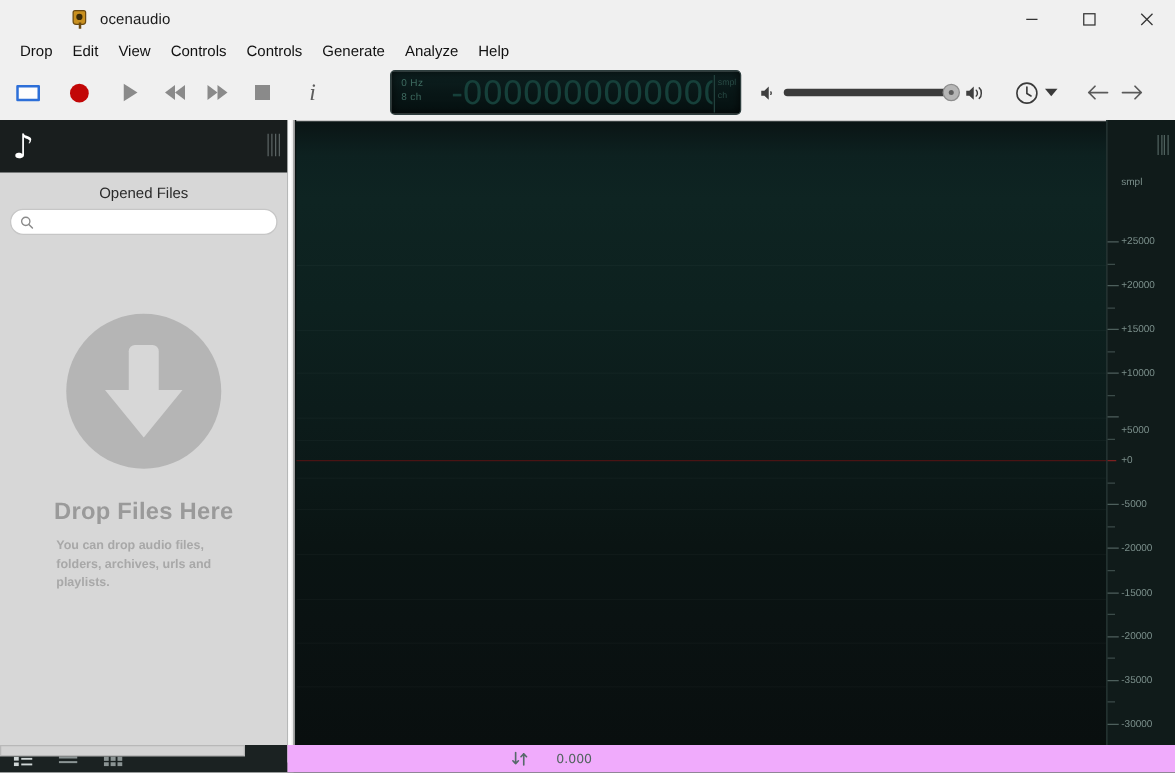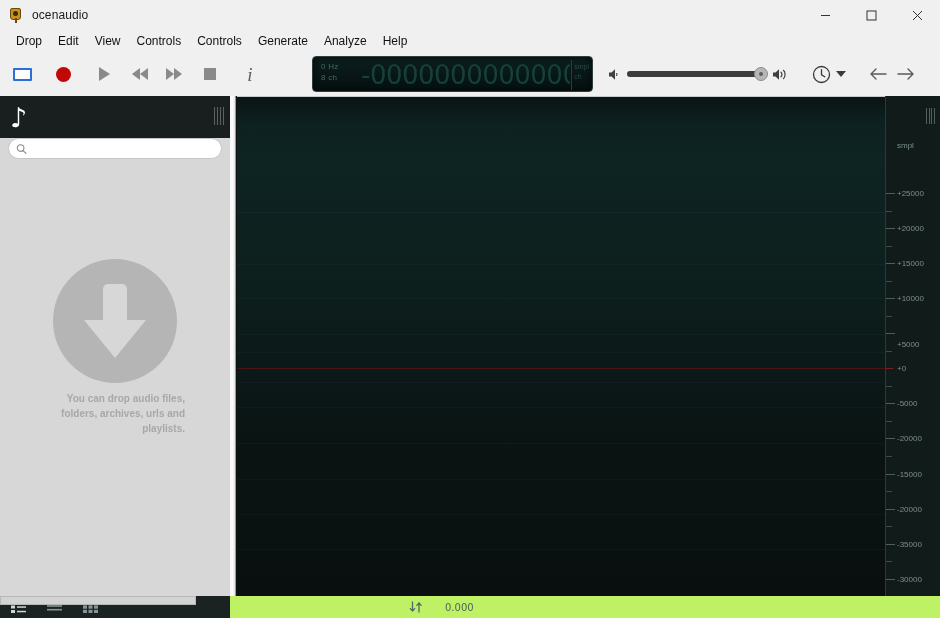--- a/index.html
+++ b/index.html
@@ -7,21 +7,21 @@
     width: 940px; height: 618px;
     overflow: hidden;
     font-family: "Liberation Sans", sans-serif;
     background: #f0f0f0;
   }
   #app { position: relative; width: 940px; height: 618px; background: #f0f0f0; }
 
   
   .titlebar {
     position: absolute; left: 0; top: 0; width: 940px; height: 30px;
-    background: #f0f0f0; display: flex; align-items: center;
+    background: #f0f0f0; display: flex; align-items: center; padding-left: 48px;
   }
   .app-icon {
     width: 16px; height: 16px; margin-left: 8px; position: relative; flex: 0 0 auto;
   }
   .app-icon .ic-body {
     position: absolute; left: 2px; top: 1px; width: 11px; height: 12px;
     background: #c9901f; border-radius: 2px 2px 3px 3px;
     border: 1px solid #6b4a10;
   }
   .app-icon .ic-hole {
@@ -179,21 +179,21 @@
   }
   .dz-arrow .head {
     position: absolute; left: 0; top: 36px; width: 0; height: 0;
     border-left: 31px solid transparent; border-right: 31px solid transparent;
     border-top: 38px solid #d7d7d7;
   }
   .dz-title {
     margin-top: 24px; font-size: 19px; color: #9a9a9a; font-weight: bold; letter-spacing: .2px;
   }
   .dz-sub {
-    margin-top: 8px; font-size: 10px; color: #a8a8a8; text-align: right;
+    margin-top: 8px; font-size: 10px; color: #a8a8a8; text-align: left;
     line-height: 15px; max-width: 140px; font-weight: bold;
   }
 
   
   .sb-bottom {
     position: absolute; left: 0; top: 596px; width: 230px; height: 22px;
     background: #1b2222; display: flex; align-items: center; padding-left: 8px;
   }
   .vm-btn {
     width: 20px; height: 16px; display: flex; align-items: center; justify-content: center;
@@ -250,21 +250,21 @@
   
   .hscroll {
     position: absolute; left: 7px; top: 500px; width: 648px; height: 14px;
     background: #101b1a;
   }
   .wave-status {
     position: absolute; left: 0; top: 514px; width: 710px; height: 8px; background: #0f1817;
   }
   .status-strip {
     position: absolute; left: 230px; top: 596px; width: 710px; height: 22px;
-    background: #bef264; display: flex; align-items: center;
+    background: #f0abfc; display: flex; align-items: center;
   }
   .st-icon { margin-left: 179px; display: flex; align-items: center; }
   .st-time {
     margin-left: 22px; font-size: 10px; color: #51645f;
     font-family: "DejaVu Sans", sans-serif;
   }
   .left-scroll-thumb {
     position: absolute; left: 0; top: 596px; width: 196px; height: 9px;
     background: #d3d3d3; border: 1px solid #b8b8b8;
   }
@@ -401,36 +401,38 @@
   <div class="sidebar">
     <div class="sb-header">
       <div class="note-icon">♪</div>
       <div class="grip-v">
         <i></i>
           <i></i>
           <i></i>
           <i></i>
       </div>
     </div>
+    <div class="sb-title">Opened Files</div>
     <div class="search-wrap">
       <div class="search-box">
         <svg width="12" height="12" viewBox="0 0 12 12">
           <circle cx="5" cy="5" r="3.6" fill="none" stroke="#8b8b8b" stroke-width="1.2"></circle>
           <line x1="7.7" y1="7.7" x2="10.8" y2="10.8" stroke="#8b8b8b" stroke-width="1.3" stroke-linecap="round"></line>
         </svg>
         <input type="text" value="" placeholder="" style="">
       </div>
     </div>
     <div class="dropzone">
       <div class="dz-circle">
         <div class="dz-arrow">
           <div class="stem"></div>
             <div class="head"></div>
         </div>
       </div>
+      <div class="dz-title">Drop Files Here</div>
       <div class="dz-sub">You can drop audio files, folders, archives, urls and playlists.</div>
     </div>
   </div>
 
   <div class="sb-bottom">
     <div class="vm-btn">
       <svg width="15" height="12" viewBox="0 0 15 12">
         <rect x="0" y="0" width="4" height="3" fill="#cfd6d6"></rect>
           <rect x="6" y="0.8" width="9" height="1.5" fill="#cfd6d6"></rect>
         <rect x="0" y="4.5" width="4" height="3" fill="#cfd6d6"></rect>

